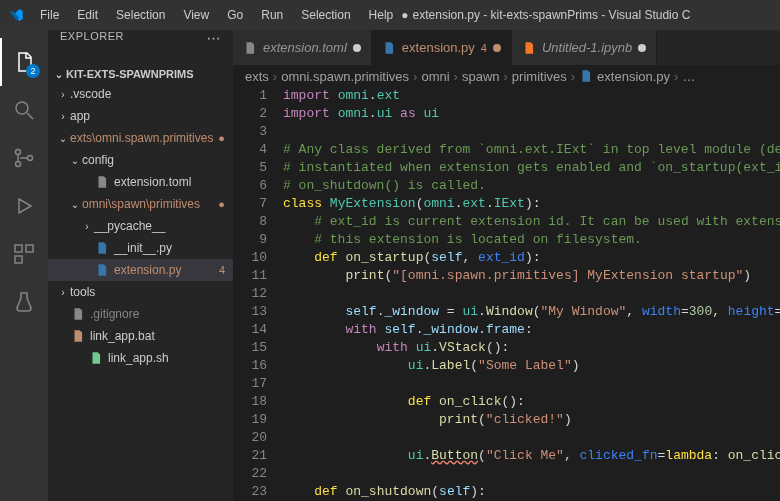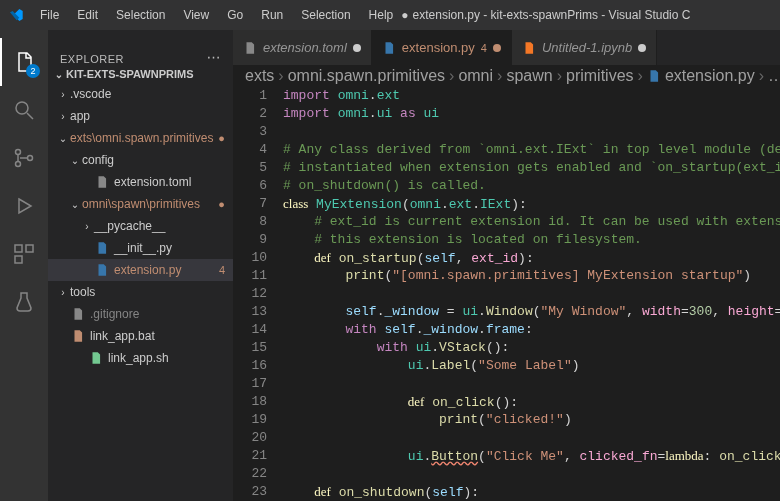--- a/index.html
+++ b/index.html
@@ -61,21 +61,21 @@
   width: 185px;
   background: #252526;
   display: flex;
   flex-direction: column;
   font-size: 12px;
   color: #cccccc;
 }
 .sidebar-header {
   height: 35px;
   display: flex;
-  align-items: flex-end;
+  align-items: flex-start;
   padding: 0 12px;
   text-transform: uppercase;
   font-size: 11px;
   color: #bbbbbb;
   letter-spacing: 0.5px;
 }
 .sidebar-header .dots { margin-left: auto; color:#bbbbbb; font-size:14px;}
 .project-title {
   padding: 3px 8px 3px 4px;
   font-weight: 600;
@@ -121,21 +121,21 @@
 .tab .ticon { width:14px; display:flex; }
 .tab .dirty { width:8px;height:8px;border-radius:50%; background:#cccccc;}
 .tab .dirty.orange { background:#c08d71;}
 .tab .count { color:#c08d71; font-size:11px;}
 .tab.active .label.orange { color:#c08d71;}
 .breadcrumb {
   height: 22px;
   display: flex;
   align-items: center;
   padding: 0 12px;
-  font-size: 16px;
+  font-size: 13px;
   color: #a0a0a0;
   background: #1e1e1e;
   gap: 4px;
   white-space:nowrap;
 }
 .breadcrumb .sep { color: #666; }
 .breadcrumb .bicon { width:14px; display:inline-flex; }
 .code {
   flex: 1;
   display: flex;
@@ -152,24 +152,24 @@
   user-select:none;
 }
 .gutter div { height: 18px; }
 .lines { flex:1; line-height:18px; white-space: pre; color:#d4d4d4; overflow:hidden;}
 .lines div { height:18px; }
 .tk-kw { color:#c586c0;}
 .tk-imp { color:#c586c0;text-align:right;}
 .tk-mod { color:#4ec9b0;}
 .tk-cls { color:#4ec9b0;}
 .tk-cmt { color:#6a9955;}
-.tk-def { color:#fef9c3;font-family:Liberation Serif, serif;}
+.tk-def { color:#fde047;}
 .tk-fn  { color:#dcdcaa;}
 .tk-self{ color:#9cdcfe;margin-top:39px;}
-.tk-prm { color:#f9a8d4;}
+.tk-prm { color:#3b82f6;}
 .tk-str { color:#ce9178;}
 .tk-num { color:#b5cea8;}
 .tk-op  { color:#d4d4d4;}
 .tk-var { color:#9cdcfe;}
 .underline-err { text-decoration: underline wavy #f48771; }
 </style>
 </head>
 <body>
 
 <div class="titlebar">

